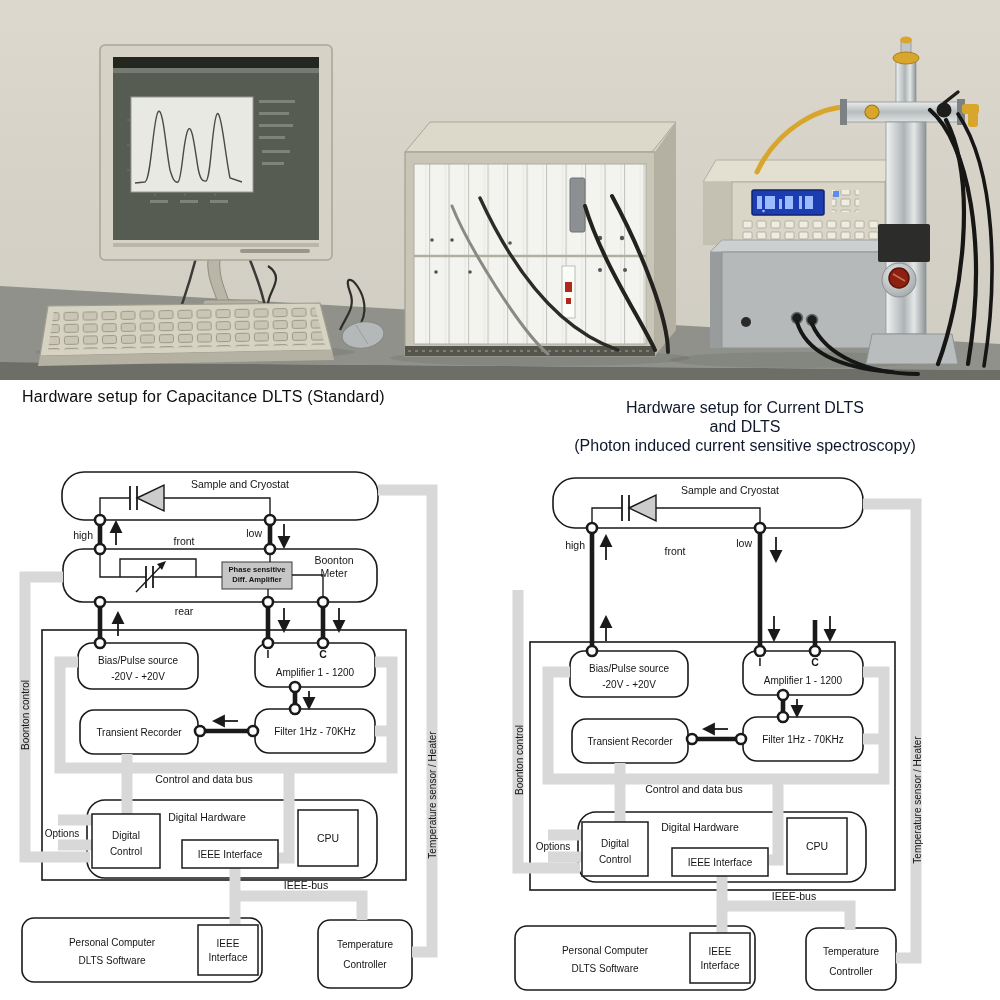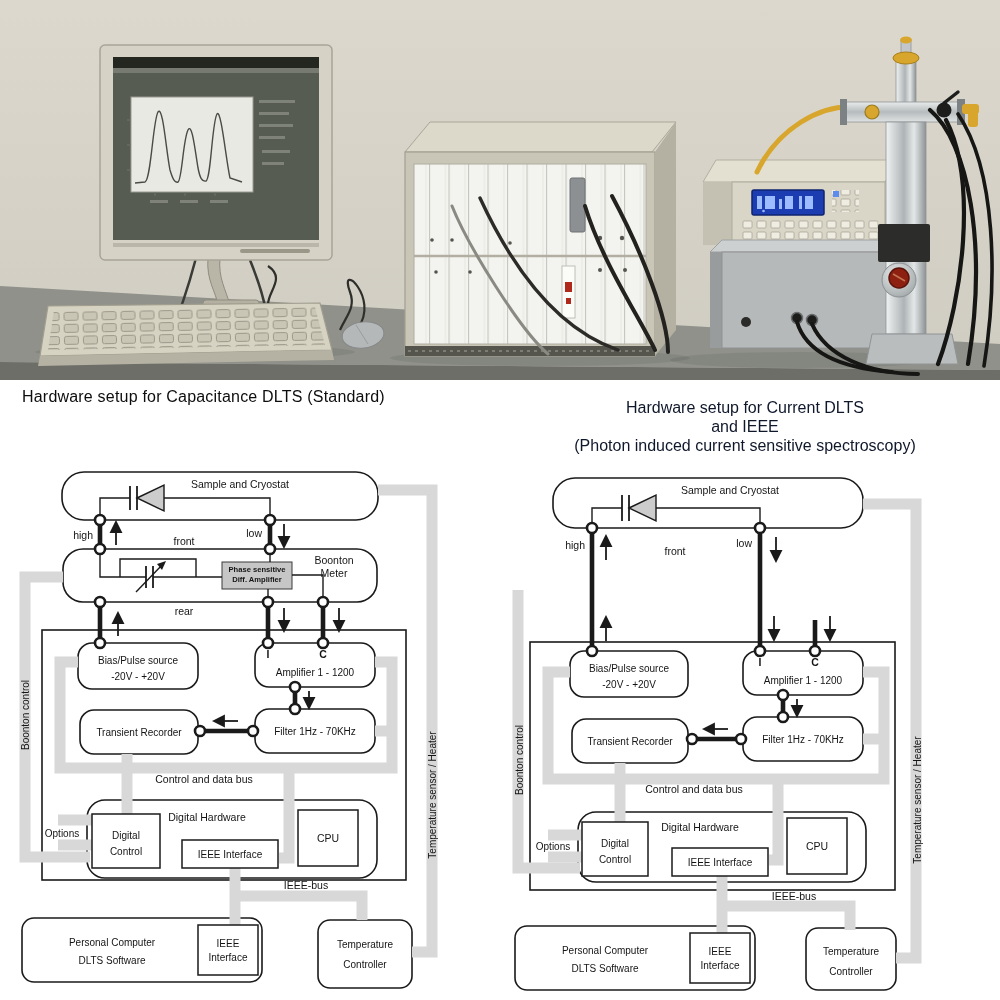--- a/index.html
+++ b/index.html
@@ -197,21 +197,21 @@
       <path d="M 930,110 C 968,142 988,244 968,364" stroke-width="4.2"></path>
       <path d="M 946,120 C 978,182 962,300 938,364" stroke-width="4.2"></path>
       <path d="M 958,114 C 996,170 998,280 984,366" stroke-width="3.6"></path>
     </g>
   </g>
 </svg>
 
 <div class="caption-left">Hardware setup for Capacitance DLTS (Standard)</div>
 <div class="caption-right">
   <div>Hardware setup for Current DLTS</div>
-  <div>and IEEE</div>
+  <div>and DLTS</div>
   <div>(Photon induced current sensitive spectroscopy)</div>
 </div>
 
 <svg class="diagram-svg" width="1000" height="548" viewBox="0 452 1000 548">
 
   <g>
 
     <g fill="#ffffff" stroke="#1a1a1a" stroke-width="1.6">
       <rect x="62" y="472" width="316" height="48" rx="22"></rect>
       <rect x="63" y="549" width="314" height="53" rx="20"></rect>

